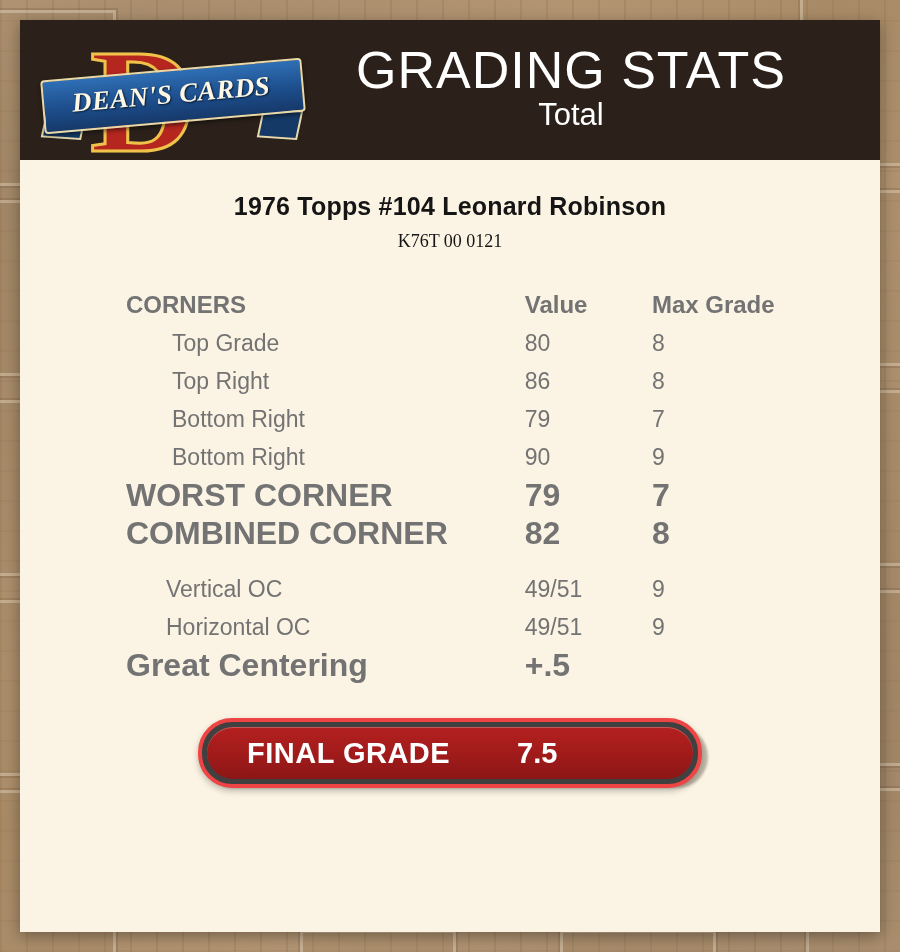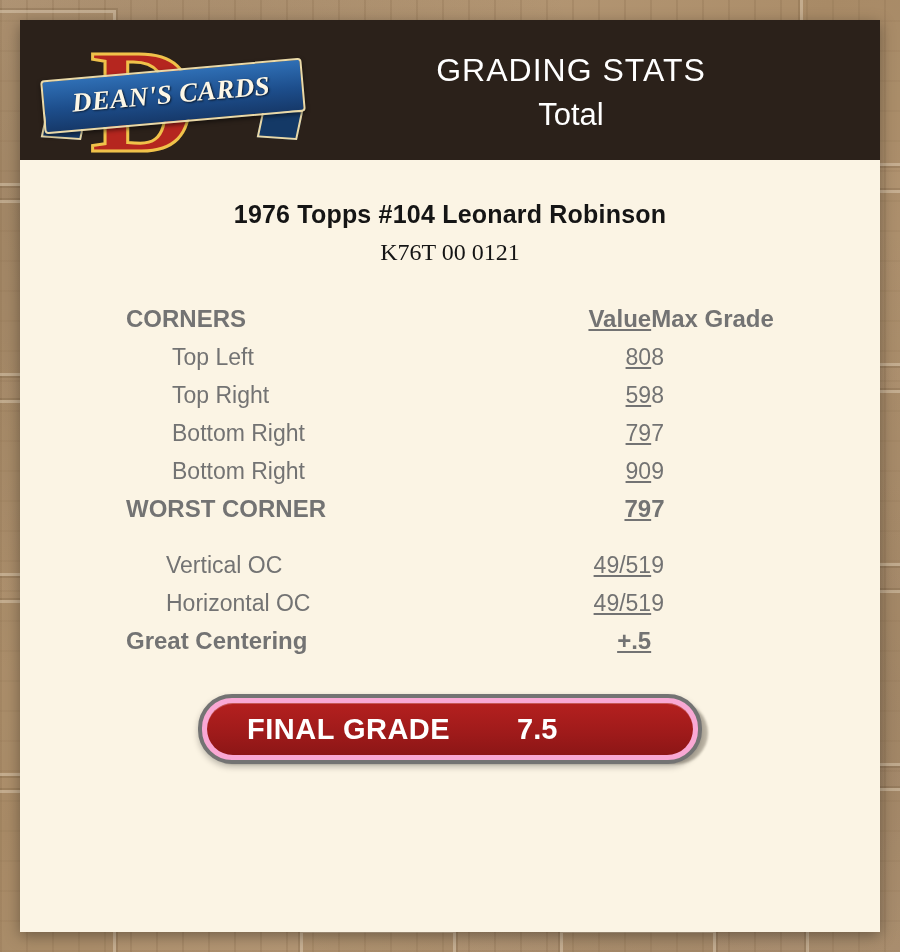--- a/index.html
+++ b/index.html
@@ -117,43 +117,43 @@
   .logo .tail-left { left: 2px; transform: rotate(12deg) skewY(-8deg); }
   .logo .tail-right { right: 2px; transform: rotate(12deg) skewY(-8deg); }
 
   .header-titles {
     flex: 1;
     text-align: center;
     color: #ffffff;
     padding-right: 40px;
   }
   .header-titles .main-title {
-    font-size: 32px;
+    font-size: 52px;
     letter-spacing: 1px;
     line-height: 50px;
   }
   .header-titles .sub-title {
     font-size: 31px;
     line-height: 40px;
     font-weight: normal;
   }
 
   .body-area {
-    padding: 40px 0 0 0;
+    padding: 32px 0 0 0;
   }
   .card-title {
     text-align: center;
     font-size: 25px;
     font-weight: bold;
     color: #151515;
     letter-spacing: 0.2px;
   }
   .cert-number {
     text-align: center;
-    font-size: 24px;
+    font-size: 18px;
     color: #151515;
     margin-top: 10px;
     font-family: "Liberation Serif", serif;
   }
 
   .stats {
     margin: 34px auto 0 auto;
     width: 660px;
     border-collapse: collapse;
   }
@@ -164,29 +164,28 @@
     line-height: 34px;
     white-space: nowrap;
   }
   .stats td.label {
     width: 380px;
     text-align: left;
     padding-left: 6px;
   }
   .stats td.value {
     width: 150px;
-    text-align: right;
-    text-decoration: underline;
+    text-align: left;
   }
   .stats td.grade {
     width: 130px;
     text-align: left;
   }
   .row-head td { font-weight: bold; font-size: 24px; }
-  .row-bold td { font-weight: bold; font-size: 24px; }
+  .row-bold td { font-weight: bold; font-size: 32px; }
   .row-indent td.label { padding-left: 52px; }
   .row-indent-sm td.label { padding-left: 46px; }
   .spacer td { height: 18px; line-height: 18px; padding: 0; }
 
   .final-wrap {
     margin: 34px auto 0 auto;
     width: 504px;
     position: relative;
   }
   .final-shadow {
@@ -194,22 +193,22 @@
     left: 6px;
     top: 8px;
     width: 504px;
     height: 62px;
     background: rgba(120,110,95,0.45);
     border-radius: 32px;
     filter: blur(1px);
   }
   .final-outer {
     position: relative;
-    background: #f9a8d4;
-    border: 4px solid #737373;
+    background: #404040;
+    border: 4px solid #ef4444;
     border-radius: 34px;
     padding: 5px;
     box-shadow: 0 3px 6px rgba(0,0,0,0.25);
   }
   .final-bar {
     background: linear-gradient(180deg, #b4201f 0%, #9e1a1a 60%, #8c1616 100%);
     border-radius: 28px;
     height: 52px;
     display: flex;
     align-items: center;
@@ -263,44 +262,49 @@
 
     <table class="stats">
       <tbody>
         <tr class="row-head">
           <td class="label">CORNERS</td>
           <td class="value">Value</td>
           <td class="grade">Max Grade</td>
         </tr>
 
         <tr class="row-indent">
-          <td class="label">Top Left</td>
+          <td class="label">Top Grade</td>
           <td class="value">80</td>
           <td class="grade">8</td>
         </tr>
         <tr class="row-indent">
           <td class="label">Top Right</td>
-          <td class="value">59</td>
+          <td class="value">86</td>
           <td class="grade">8</td>
         </tr>
         <tr class="row-indent">
           <td class="label">Bottom Right</td>
           <td class="value">79</td>
           <td class="grade">7</td>
         </tr>
         <tr class="row-indent">
           <td class="label">Bottom Right</td>
           <td class="value">90</td>
           <td class="grade">9</td>
         </tr>
 
         <tr class="row-bold">
           <td class="label">WORST CORNER</td>
           <td class="value">79</td>
           <td class="grade">7</td>
+        </tr>
+        <tr class="row-bold">
+          <td class="label">COMBINED CORNER</td>
+          <td class="value">82</td>
+          <td class="grade">8</td>
         </tr>
 
         <tr class="spacer">
             <td></td>
             <td></td>
             <td></td>
           </tr>
 
 
         <tr class="row-indent-sm">

